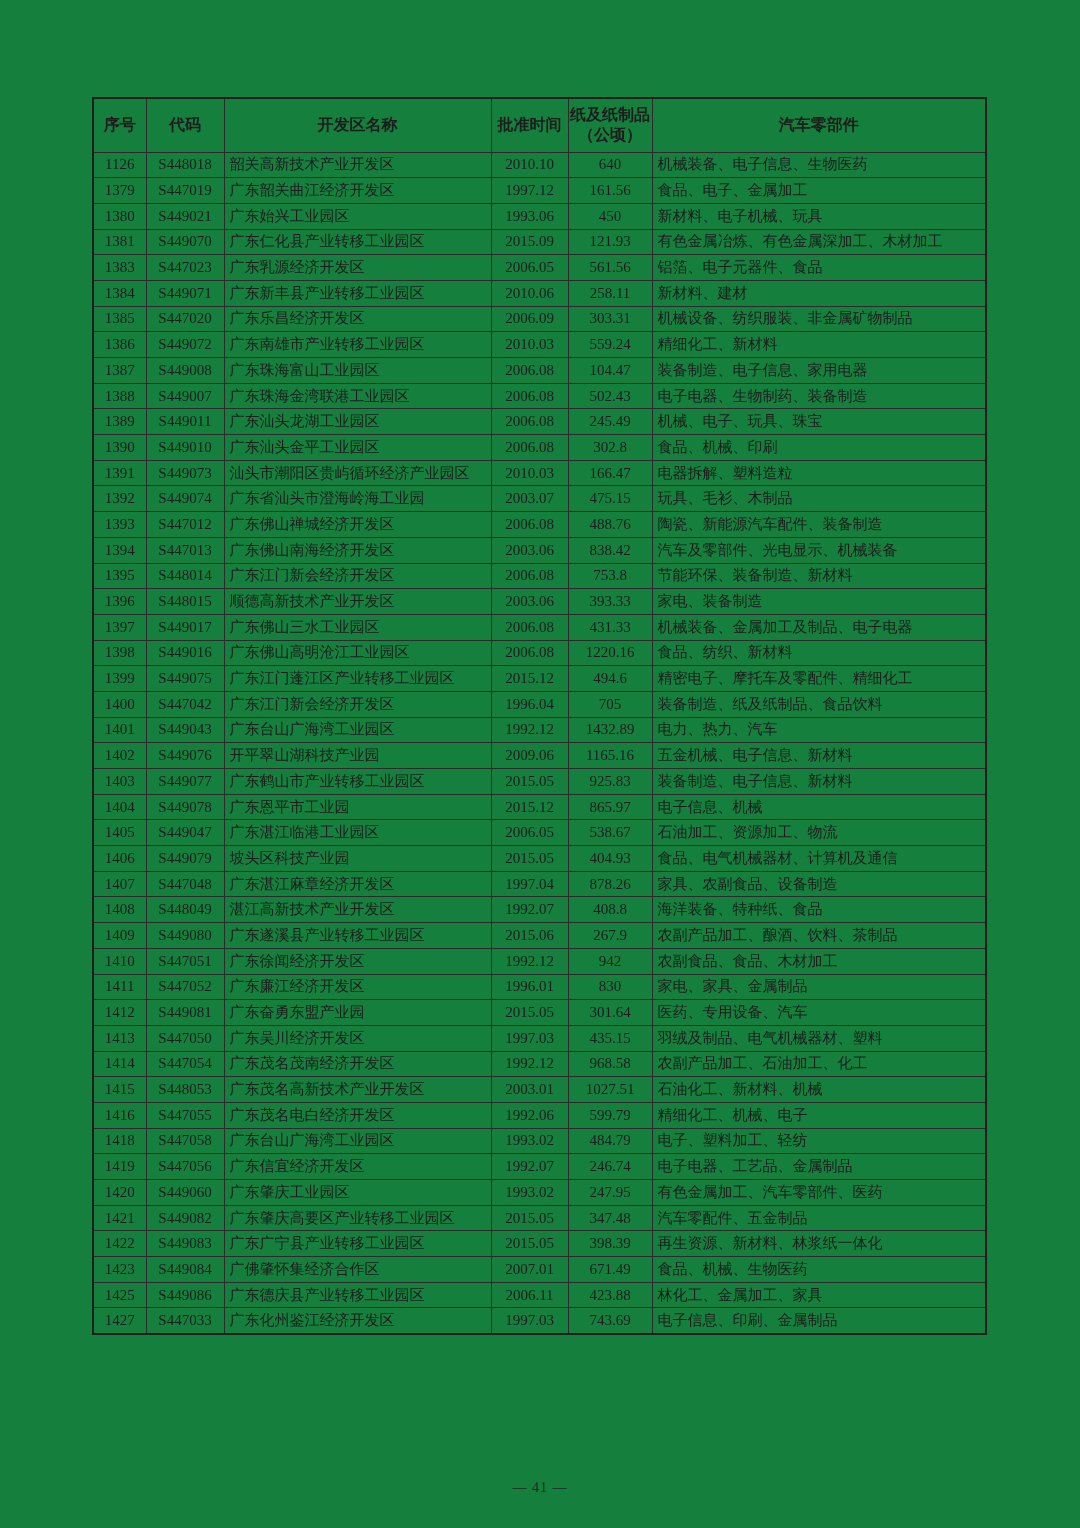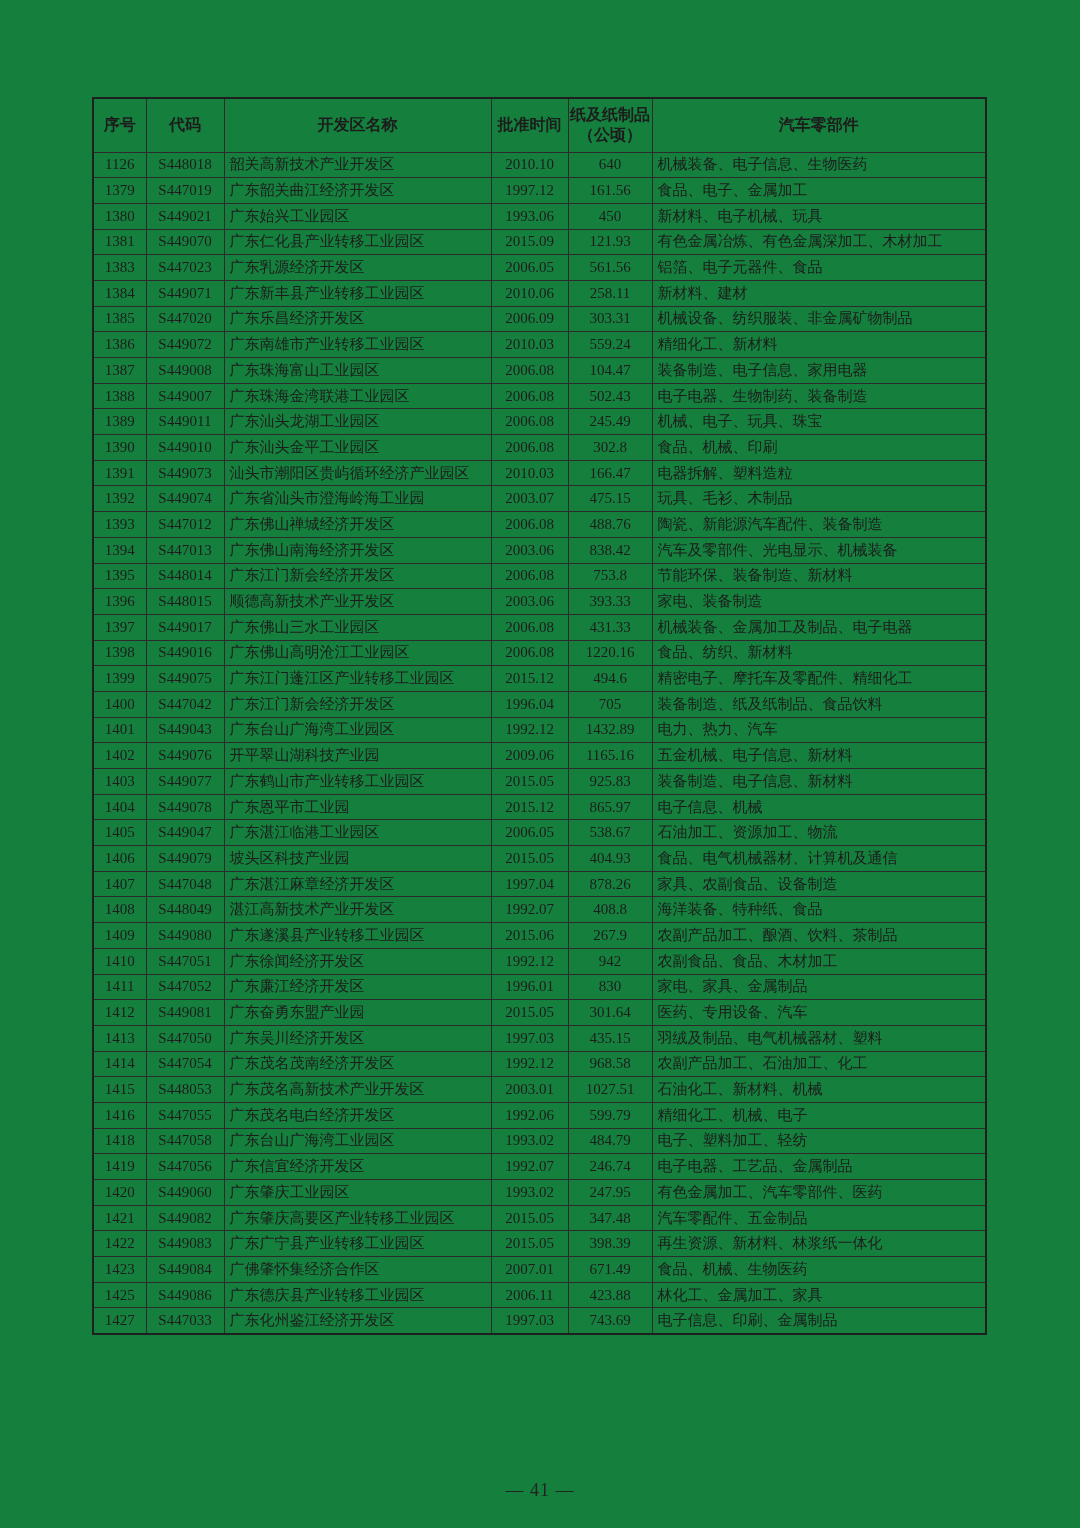--- a/index.html
+++ b/index.html
@@ -52,21 +52,21 @@
   col.c4 { width: 84px; }
   col.c5 { width: 334px; }
   td.c0, td.c1, td.c3, td.c4 { text-align: center; }
   td.c2, td.c5 { text-align: left; padding-left: 5px; padding-right: 2px; }
   .footer {
     position: absolute;
     left: 0;
     top: 1480px;
     width: 100%;
     text-align: center;
-    font-size: 18px;
+    font-size: 14px;
     letter-spacing: 1px;
     color: #222;
   }
 </style>
 </head>
 <body>
 
 <div class="page">
 
   <table class="zones">

